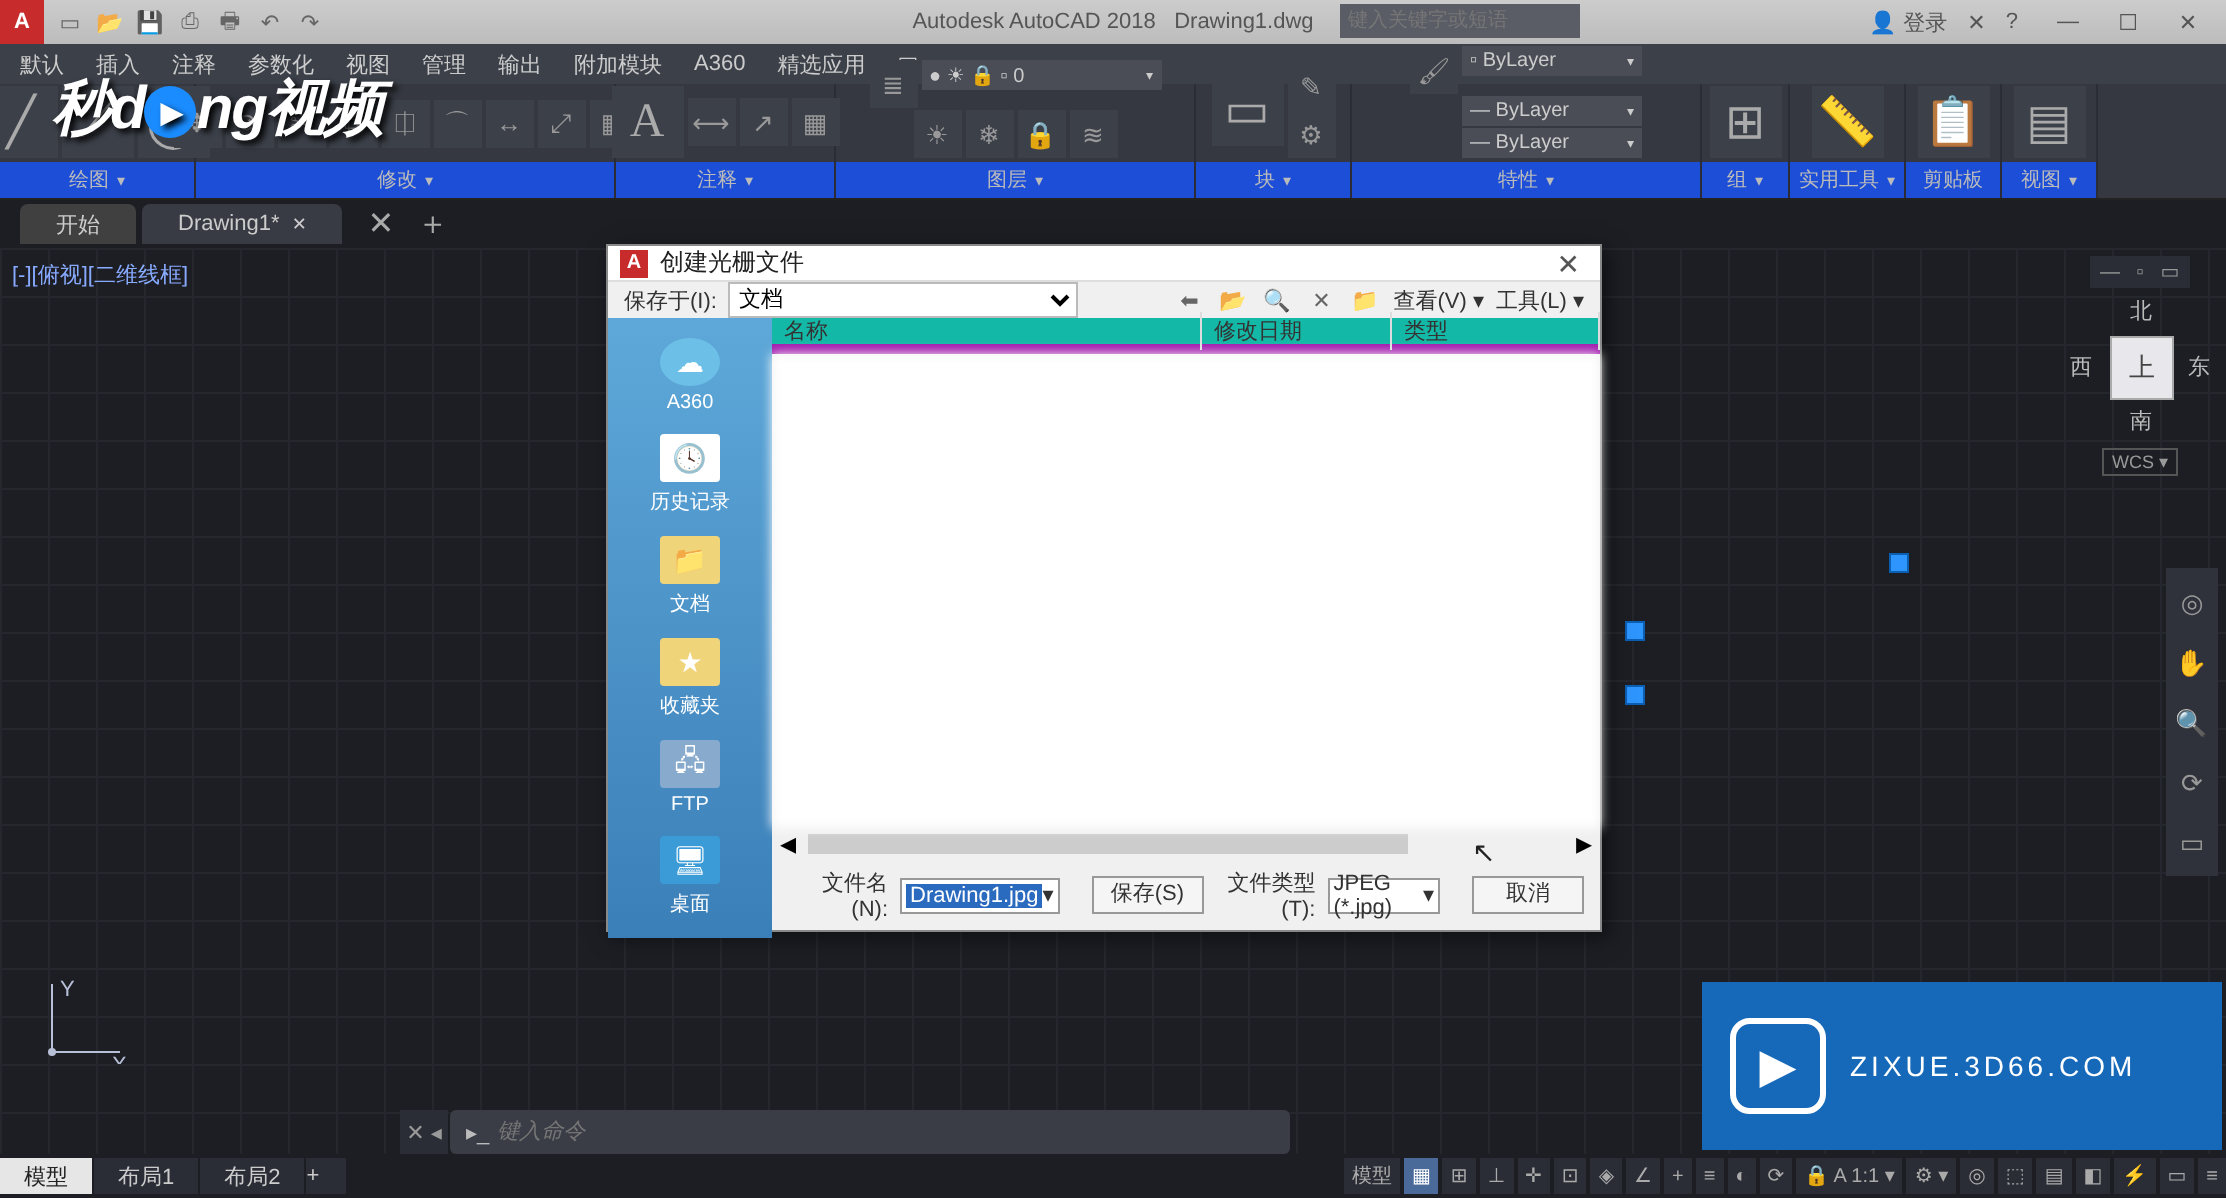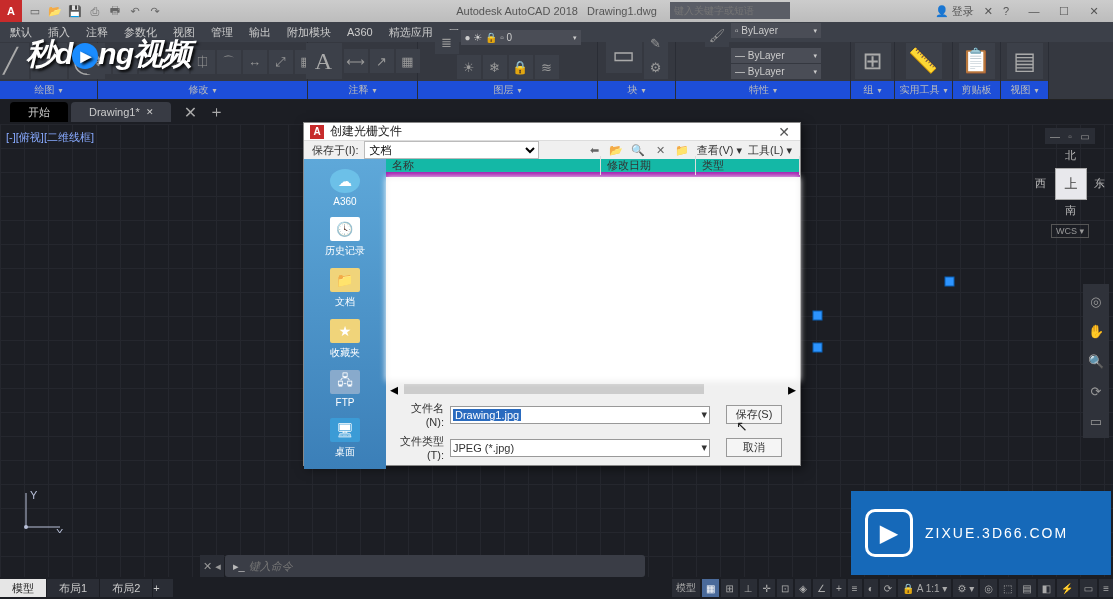--- a/index.html
+++ b/index.html
@@ -30,21 +30,21 @@
     .rbtn { width: 24px; height: 24px; background: #3c4049; display: flex; align-items: center; justify-content: center; color: #999; font-size: 13px; }
     .rbtn.big { width: 36px; height: 36px; font-size: 24px; color: #aaa; }
     .rcombo { background: #4a4d56; color: #ccc; font-size: 10px; padding: 1px 4px; height: 15px; display:flex; align-items:center; min-width:90px; justify-content:space-between;}
     .rcombo .drop { font-size: 7px;}
     
     .logo-overlay { position: absolute; top: 34px; left: 26px; color: #fff; font-size: 30px; font-weight: bold; font-style: italic; text-shadow: 2px 2px 3px #000; letter-spacing: -1px; pointer-events:none;}
     .logo-overlay .play{display:inline-flex;width:26px;height:26px;border-radius:50%;background:#1a8cff;align-items:center;justify-content:center;font-style:normal;font-size:14px;vertical-align:middle;}
     
     
     .doctabs { height: 22px; background: #1c1e24; display: flex; align-items: flex-end; padding-left: 10px; }
-    .doctab { height: 20px; padding: 0 18px; background: #000000; color: #ccc; font-size: 11px; display: flex; align-items: center; border-radius: 4px 4px 0 0; margin-right: 3px; position: relative; }
+    .doctab { height: 20px; padding: 0 18px; background: #404040; color: #ccc; font-size: 11px; display: flex; align-items: center; border-radius: 4px 4px 0 0; margin-right: 3px; position: relative; }
     .doctab.active { background: #383b44; }
     .tab-plus { width: 20px; height: 20px; display: flex; align-items: center; justify-content: center; color: #aaa; margin-left: 6px; }
     
     
     .canvas { position: absolute; top: 124px; left: 0; right: 0; bottom: 22px; background: #1c1e24; 
       background-image: linear-gradient(#25272e 1px, transparent 1px), linear-gradient(90deg, #25272e 1px, transparent 1px);
       background-size: 24px 24px; }
     .view-label { position: absolute; top: 6px; left: 6px; color: #8af; font-size: 11px; }
     .triangle { position: absolute; top: 152px; left: 810px; }
     .grip { fill: #2e95ff; stroke: #0a5fb3; }
@@ -101,21 +101,21 @@
     .place .picon { width: 30px; height: 24px; background: #f0d47a; border-radius: 2px; display:flex;align-items:center;justify-content:center;font-size:14px;}
     .place:first-child .picon{background:#6cc0e8;border-radius:50%;}
     .dlg-main { flex: 1; display: flex; flex-direction: column; }
     .list-header { height: 18px; display: flex; font-size: 11px; color: #333; border-bottom: 5px solid #a21caf; background:#14b8a6;align-items:center;}
     .list-header span { padding: 2px 6px; border-right: 1px solid #ddd; }
     .lh-name{width:215px;} .lh-date{width:95px;} .lh-type{flex:1;}
     .file-list { flex: 1; background: #fff; filter: blur(3px); position:relative;}
     .file-list::after{content:"";position:absolute;inset:0;background:rgba(255,255,255,0.3);}
     .list-scroll { height: 16px; display: flex; align-items: center; padding: 0 4px; }
     .list-scroll .thumb{height:10px;width:300px;background:#ccc;margin-left:6px;}
-    .dlg-bottom { padding: 4px 8px 8px; display: flex; flex-direction: column; gap: 6px; }
+    .dlg-bottom { padding: 4px 8px 8px; display: flex; flex-direction: row; gap: 6px; }
     .dlg-row { display: flex; align-items: center; gap: 6px; font-size: 11px; color: #333; }
     .dlg-row label { width: 50px; text-align: right; }
     .dlg-row .combo { flex: 1; max-width: 260px; height: 18px; background: #fff; border: 1px solid #999; font-size: 11px; padding: 0 2px; display:flex;align-items:center;justify-content:space-between;}
     .dlg-row .combo .sel{background:#2a6bbf;color:#fff;padding:0 2px;}
     .dlg-btn { width: 56px; height: 19px; background: #f5f5f5; border: 1px solid #999; font-size: 11px; text-align: center; line-height: 17px; margin-left: 10px;}
     .cursor{position:absolute;top:295px;left:432px;font-size:14px;color:#222;pointer-events:none;}
   </style>
 </head>
 <body>
 

